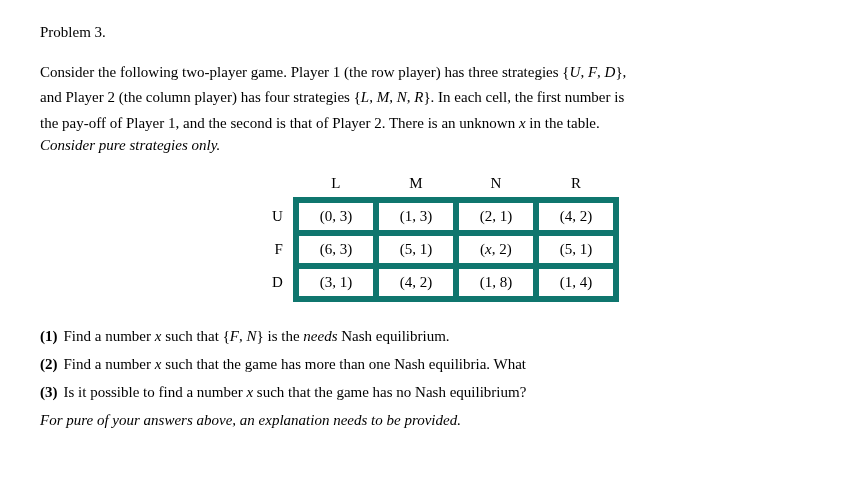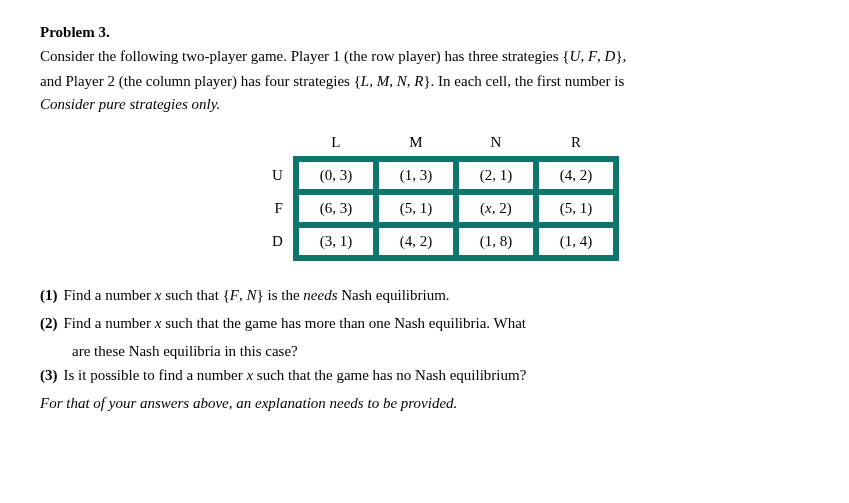--- a/index.html
+++ b/index.html
@@ -12,22 +12,22 @@
       background: #ffffff;
       font-family: 'Times New Roman', Times, serif;
       font-size: 15px;
       color: #000000;
       width: 849px;
       min-height: 503px;
       padding: 24px 40px 24px 40px;
     }
 
     .problem-title {
-      font-weight: bold;
-      margin-bottom: 4px;
+      font-weight: normal;
+      margin-bottom: 20px;
     }
 
     .problem-text {
       line-height: 1.55;
       margin-bottom: 2px;
     }
 
     .italic-line {
       font-style: italic;
       margin-bottom: 16px;
@@ -120,20 +120,23 @@
 
 <div>
 
   <div class="problem-title">Problem 3.</div>
 
   <div class="problem-text">
     Consider the following two-player game. Player 1 (the row player) has three strategies {<span class="math-var">U</span>, <span class="math-var">F</span>, <span class="math-var">D</span>},
   </div>
   <div class="problem-text">
     and Player 2 (the column player) has four strategies {<span class="math-var">L</span>, <span class="math-var">M</span>, <span class="math-var">N</span>, <span class="math-var">R</span>}. In each cell, the first number is
+  </div>
+  <div class="problem-text">
+    the pay-off of Player 1, and the second is that of Player 2. There is an unknown <span class="math-var">x</span> in the table.
   </div>
   <div class="italic-line">
     Consider pure strategies only.
   </div>
 
   <div class="game-table-container">
     <table class="game-table">
       <thead>
         <tr>
           <th class="corner-cell"></th>
@@ -175,27 +178,24 @@
       <span class="question-text">
         Find a number <span class="math-var">x</span> such that {<span class="math-var">F</span>, <span class="math-var">N</span>} is the <span class="italic-text">needs</span> Nash equilibrium.
       </span>
     </div>
     <div class="question-item">
       <span class="question-label bold-text">(2)</span>
       <span class="question-text">
         Find a number <span class="math-var">x</span> such that the game has more than one Nash equilibria. What
       </span>
     </div>
-    <div class="question-sub">
-      are these Nash equilibria in this case?
-    </div>
     <div class="question-item">
       <span class="question-label bold-text">(3)</span>
       <span class="question-text">
         Is it possible to find a number <span class="math-var">x</span> such that the game has no Nash equilibrium?
       </span>
     </div>
     <div class="final-italic">
-      For that of your answers above, an explanation needs to be provided.
+      For pure of your answers above, an explanation needs to be provided.
     </div>
   </div>
 
 </div>
 
 </body></html>

